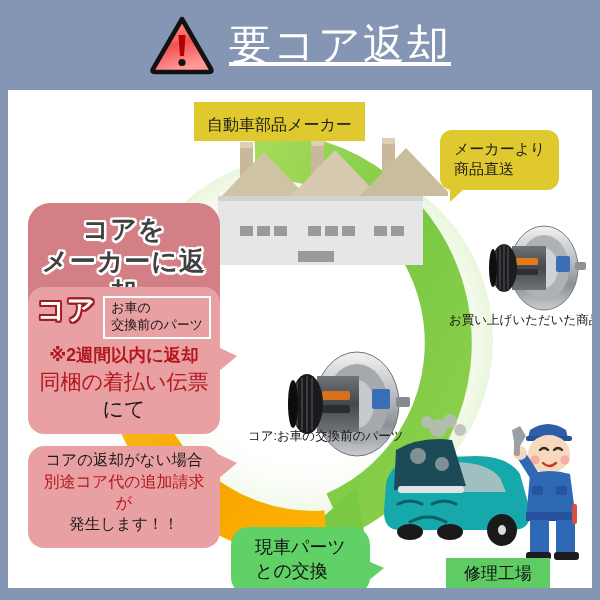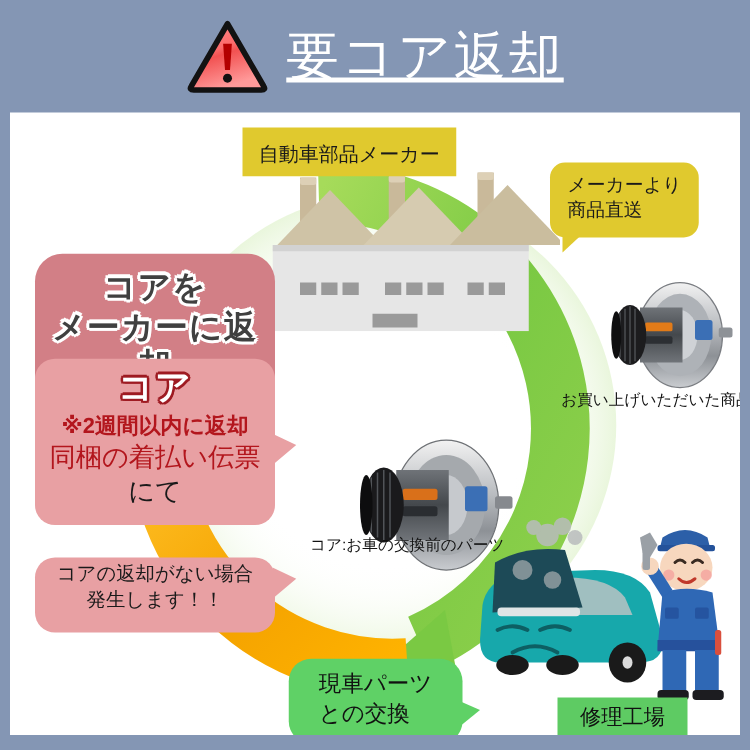--- a/index.html
+++ b/index.html
@@ -333,23 +333,26 @@
   <div class="lbl" id="shop-label">修理工場</div>
 
   <div id="ret-title">
     <span>コアを</span>
     <span>メーカーに返却</span>
   </div>
 
   <div class="pinkbox" id="core-box">
     <div id="core-row">
       <div id="core-word">コア</div>
+      <div id="core-def">お車の
+交換前のパーツ</div>
     </div>
     <div id="core-deadline">※2週間以内に返却</div>
     <div id="core-note"><span class="em">同梱の着払い伝票</span><span>にて</span><br></div>
   </div>
 
   <div class="pinkbox" id="warn-box">
     <div class="l1">コアの返却がない場合</div>
+    <div class="l2">別途コア代の追加請求が</div>
     <div class="l3">発生します！！</div>
   </div>
 
 </div>
 
 </body></html>

